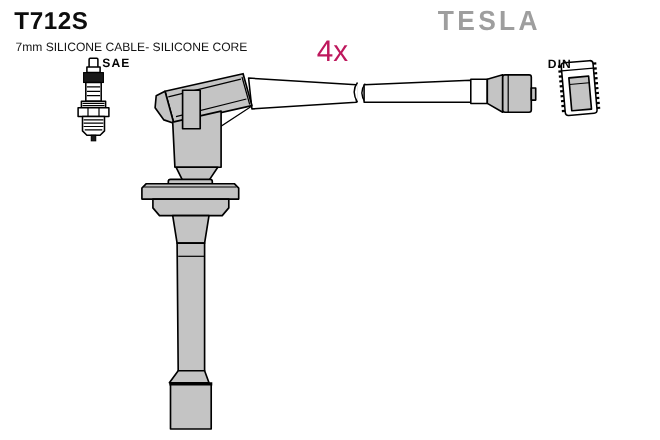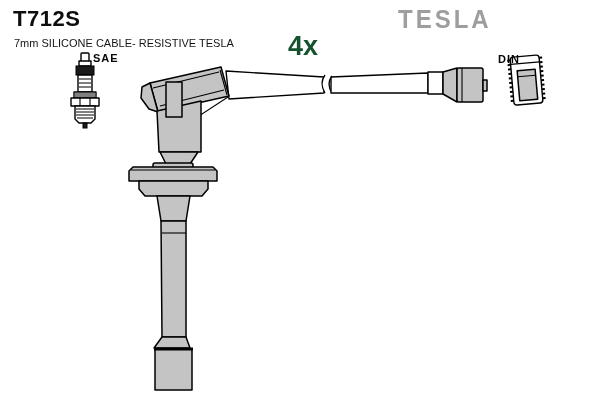--- a/index.html
+++ b/index.html
@@ -6,21 +6,21 @@
   body{
     width:600px;height:400px;position:relative;overflow:hidden;
     background:var(--background,#fff);
     font-family:"Liberation Sans","DejaVu Sans",sans-serif;
     color:var(--text,#0d0d0d);
   }
   .abs{position:absolute;white-space:nowrap;}
   .product-code{left:13px;top:6px;font-size:22px;font-weight:700;letter-spacing:.5px;color:var(--text,#0d0d0d);}
   .subtitle{left:14px;top:37px;font-size:11px;font-weight:400;color:#151515;}
   .brand{left:398px;top:5px;font-size:24px;font-weight:700;letter-spacing:3px;color:var(--brand-gray,#9e9e9e);transform:scaleY(1.05);transform-origin:top left;}
-  .qty{left:288px;top:31px;font-size:27px;font-weight:700;color:#14532d;}
+  .qty{left:288px;top:31px;font-size:27px;font-weight:400;color:#be185d;}
   .small-label{font-size:11px;font-weight:700;letter-spacing:1px;color:#050505;}
   .sae{left:93px;top:52px;text-align:right;}
   .din{left:486px;top:53px;margin-left:12px;}
   svg{position:absolute;left:0;top:0;}
   .part{fill:var(--part-fill,#c4c4c4);stroke:var(--outline,#000);stroke-width:1.5;stroke-linejoin:round;}
   .wpart{fill:#fff;stroke:var(--outline,#000);stroke-width:1.4;stroke-linejoin:round;}
   .dpart{fill:var(--part-dark,#1a1a1a);stroke:var(--outline,#000);stroke-width:1;}
   .detail{fill:none;stroke:var(--outline,#000);stroke-width:1.1;}
   .thick{fill:none;stroke:var(--outline,#000);stroke-width:3;}
   .serration{fill:none;stroke:var(--outline,#000);stroke-width:3;stroke-dasharray:2 2.5;}
@@ -101,17 +101,17 @@
     <rect x="512" y="56" width="29" height="48" rx="3" class="wpart"></rect>
     <path class="detail" d="M512 63 H541"></path>
     <rect x="518" y="70" width="18" height="30" class="part"></rect>
     <path class="detail" d="M518 76 H536"></path>
     <path class="serration" d="M510.5 58 V102"></path>
     <path class="serration" d="M542.5 58 V102"></path>
   </g>
 </svg>
 
 <div class="abs product-code">T712S</div>
-<div class="abs subtitle">7mm SILICONE CABLE- RESISTIVE TESLA</div>
+<div class="abs subtitle">7mm SILICONE CABLE- SILICONE CORE</div>
 <div class="abs brand">TESLA</div>
 <div class="abs qty">4x</div>
 <div class="abs small-label sae">SAE</div>
 <div class="abs small-label din">DIN</div>
 
 </body></html>

